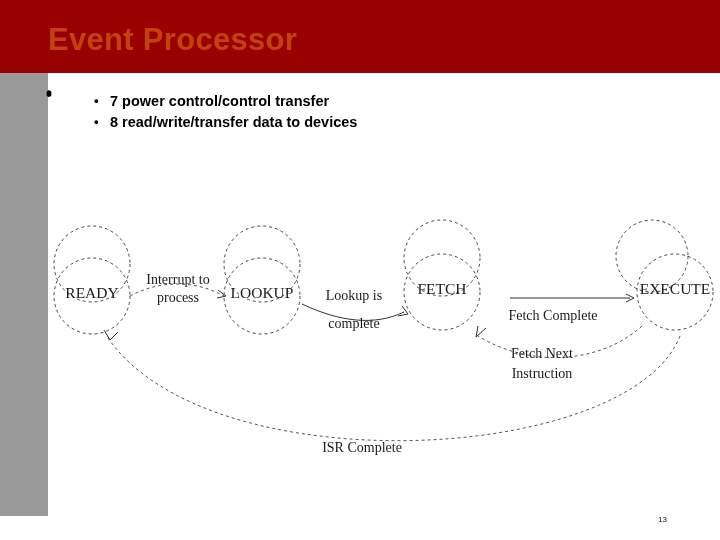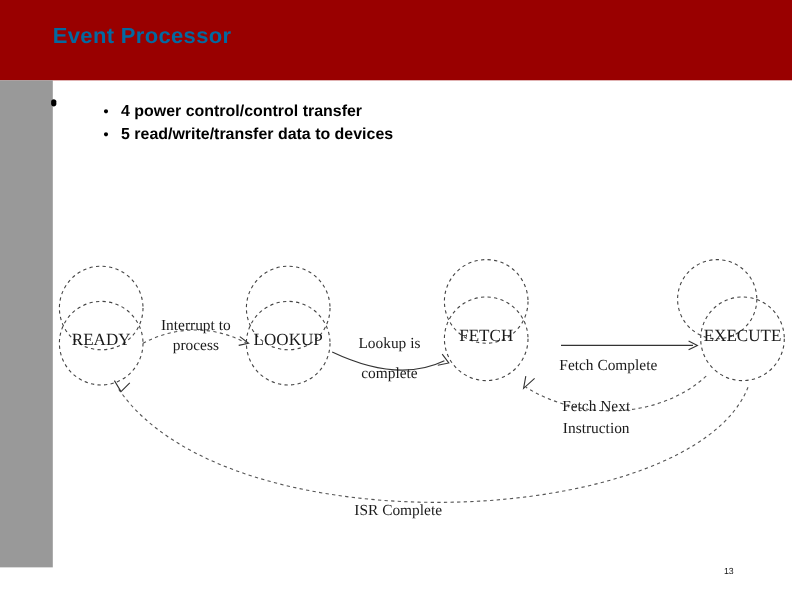--- a/index.html
+++ b/index.html
@@ -25,23 +25,23 @@
     left: 0;
     top: 0;
     width: 720px;
     height: 73px;
     background: #990000;
   }
   .slide-title {
     position: absolute;
     left: 48px;
     top: 22px;
-    font-size: 20px;
+    font-size: 31px;
     font-weight: bold;
-    color: #0369a1;
+    color: #c2410c;
     letter-spacing: 0.3px;
     white-space: nowrap;
   }
   
   .side-band {
     position: absolute;
     left: 0;
     top: 73px;
     width: 48px;
     height: 443px;
@@ -96,21 +96,21 @@
     top: 0px;
     font-size: 13px;
     line-height: 20px;
   }
   .l2-wrap { margin-top: 9px; }
 
   
   .diagram {
     position: absolute;
     left: 30px;
-    top: 212px;
+    top: 196px;
     width: 690px;
     height: 300px;
   }
   .diagram svg {
     display: block;
   }
   .node-label {
     font-family: "Liberation Serif", serif;
     font-size: 15.5px;
     fill: #1a1a1a;
@@ -162,25 +162,25 @@
   <div class="bullets">
     <div class="bullet-l1">
       <span class="dot">•</span>
     </div>
     <div class="bullet-l1">
       <span class="dot">•</span>
     </div>
     <div class="l2-wrap">
       <div class="bullet-l2">
         <span class="dot">•</span>
-        <span>4 power control/control transfer</span>
+        <span>7 power control/control transfer</span>
       </div>
       <div class="bullet-l2">
         <span class="dot">•</span>
-        <span>5 read/write/transfer data to devices</span>
+        <span>8 read/write/transfer data to devices</span>
       </div>
     </div>
   </div>
 
   <div class="diagram">
     <svg width="690" height="300" viewBox="0 0 690 300" xmlns="http://www.w3.org/2000/svg">
 
       <circle class="circle" cx="62" cy="68" r="38"></circle>
       <circle class="circle" cx="232" cy="68" r="38"></circle>
       <circle class="circle" cx="412" cy="62" r="38"></circle>

